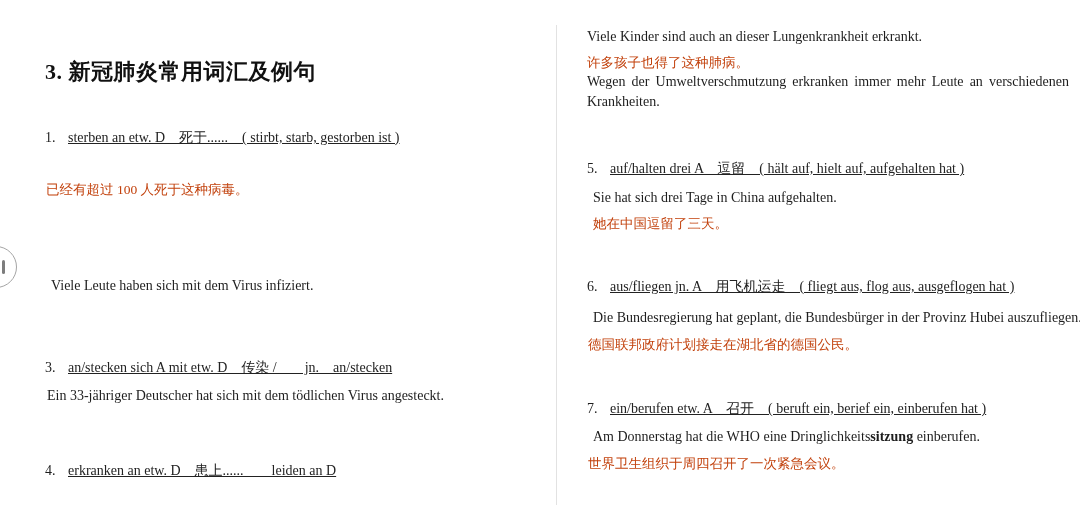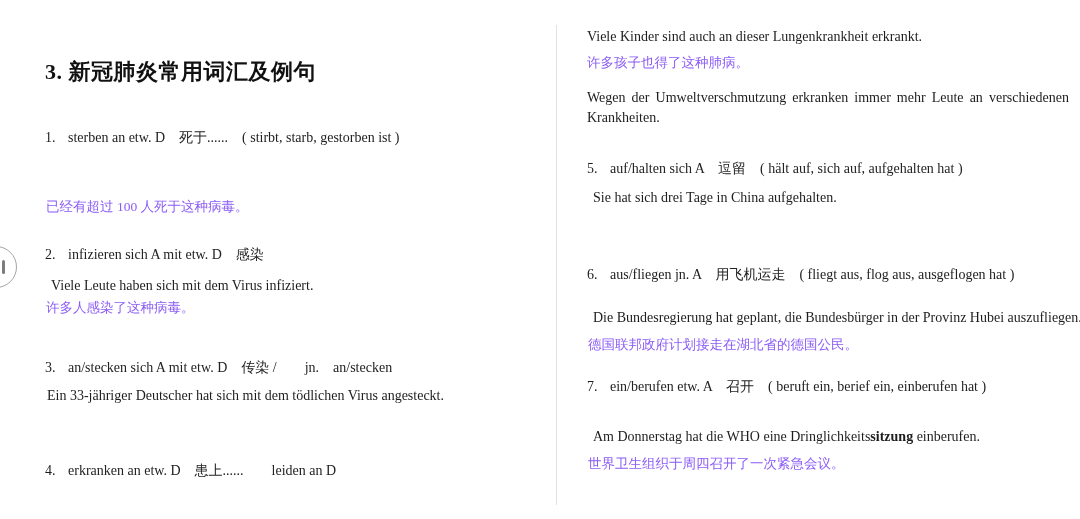--- a/index.html
+++ b/index.html
@@ -28,28 +28,28 @@
     line-height: 19px;
     white-space: nowrap;
     color: #1d1d1d;
   }
   .doc-title {
     font-size: 22px;
     font-weight: bold;
     color: #111111;
     letter-spacing: 0.5px;
   }
-  .head { color: #222222; }
+  .head { color: #222222; text-decoration: underline; }
   .head .num {
     display: inline-block;
     width: 23px;
     color: #1d1d1d;
   }
   .de { padding-left: 6px; color: #1d1d1d; }
-  .zh { padding-left: 1px; color: #8b5cf6; font-size: 13.5px; }
+  .zh { padding-left: 1px; color: #c2410c; font-size: 13.5px; }
   .justify {
     white-space: normal;
     text-align: justify;
     width: 482px;
     line-height: 20px;
   }
   .nav-circle {
     position: absolute;
     left: -25px; top: 246px;
     width: 42px; height: 42px;
@@ -75,54 +75,51 @@
 <div class="nav-circle">
   <div class="bar"></div>
 </div>
 
 <div class="col col-left">
   <div class="p doc-title" style="top:62px">3. 新冠肺炎常用词汇及例句</div>
 
   <div class="p head" style="top:128px">
     <span class="num">1.</span><span>sterben an etw. D　死于......　( stirbt, starb, gestorben ist )</span>
   </div>
-  <div class="p zh" style="top:197px">已经有超过 100 人死于这种病毒。</div>
+  <div class="p zh" style="top:180px">已经有超过 100 人死于这种病毒。</div>
 
-  <div class="p head" style="top:245px">
-    <span class="num">2.</span><span>infizieren sich A mit etw. D　感染</span>
-  </div>
   <div class="p de" style="top:276px">Viele Leute haben sich mit dem Virus infiziert.</div>
-  <div class="p zh" style="top:298px">许多人感染了这种病毒。</div>
 
   <div class="p head" style="top:358px">
     <span class="num">3.</span><span>an/stecken sich A mit etw. D　传染 /　　jn.　an/stecken</span>
   </div>
   <div class="p de" style="top:386px;padding-left:2px">Ein 33-jähriger Deutscher hat sich mit dem tödlichen Virus angesteckt.</div>
 
   <div class="p head" style="top:461px">
     <span class="num">4.</span><span>erkranken an etw. D　患上......　　leiden an D</span>
   </div>
 </div>
 
 <div class="col col-right">
   <div class="p de" style="top:27px;padding-left:0">Viele Kinder sind auch an dieser Lungenkrankheit erkrankt.</div>
   <div class="p zh" style="top:53px;padding-left:0">许多孩子也得了这种肺病。</div>
-  <div class="p de justify" style="top:88px;padding-left:0">Wegen der Umweltverschmutzung erkranken immer mehr Leute an verschiedenen Krankheiten.</div>
+  <div class="p de justify" style="top:72px;padding-left:0">Wegen der Umweltverschmutzung erkranken immer mehr Leute an verschiedenen Krankheiten.</div>
 
   <div class="p head" style="top:159px">
-    <span class="num">5.</span><span>auf/halten sich A　逗留　( hält auf, sich auf, aufgehalten hat )</span>
+    <span class="num">5.</span><span>auf/halten drei A　逗留　( hält auf, hielt auf, aufgehalten hat )</span>
   </div>
   <div class="p de" style="top:188px">Sie hat sich drei Tage in China aufgehalten.</div>
+  <div class="p zh" style="top:214px;padding-left:6px">她在中国逗留了三天。</div>
 
-  <div class="p head" style="top:265px">
+  <div class="p head" style="top:277px">
     <span class="num">6.</span><span>aus/fliegen jn. A　用飞机运走　( fliegt aus, flog aus, ausgeflogen hat )</span>
   </div>
   <div class="p de" style="top:308px">Die Bundesregierung hat geplant, die Bundesbürger in der Provinz Hubei auszufliegen.</div>
   <div class="p zh" style="top:335px">德国联邦政府计划接走在湖北省的德国公民。</div>
 
-  <div class="p head" style="top:377px">
+  <div class="p head" style="top:399px">
     <span class="num">7.</span><span>ein/berufen etw. A　召开　( beruft ein, berief ein, einberufen hat )</span>
   </div>
   <div class="p zh" style="top:454px">世界卫生组织于周四召开了一次紧急会议。</div>
   <div class="p de" style="top:427px">
     <span>Am Donnerstag hat die WHO eine Dringlichkeits</span><b>sitzung</b><span> einberufen.</span>
   </div>
 </div>
 
 </body></html>

